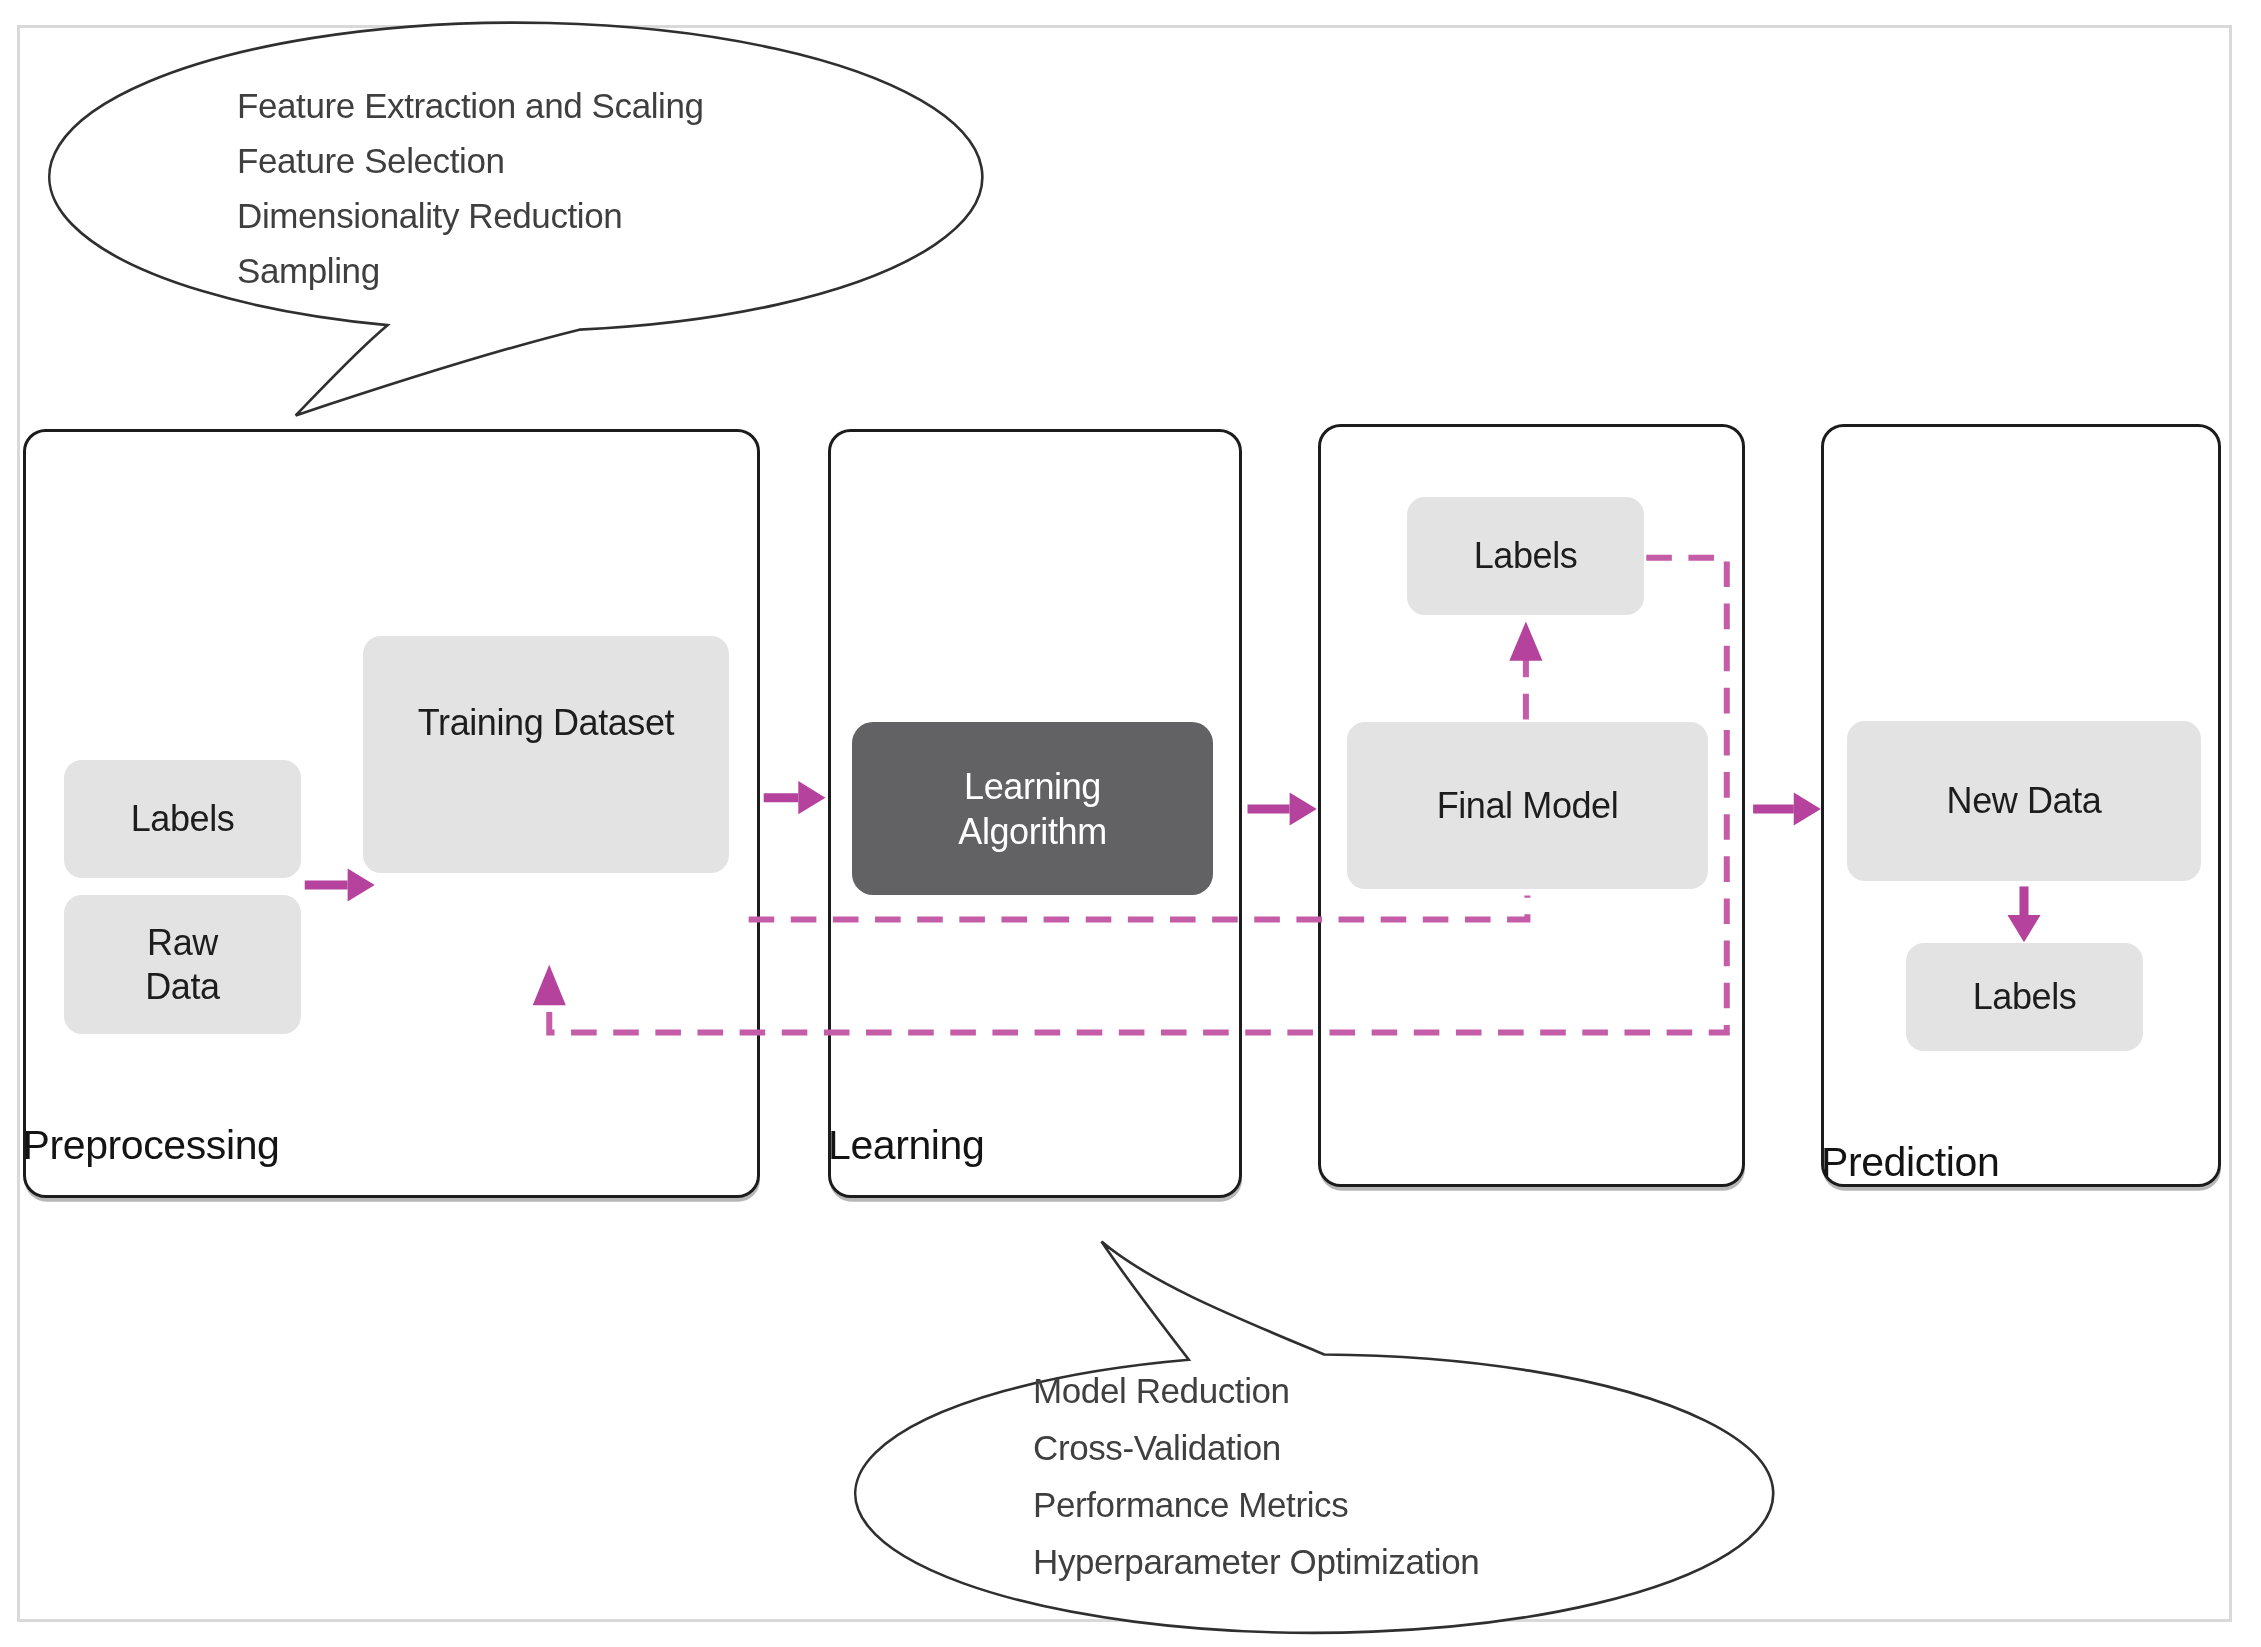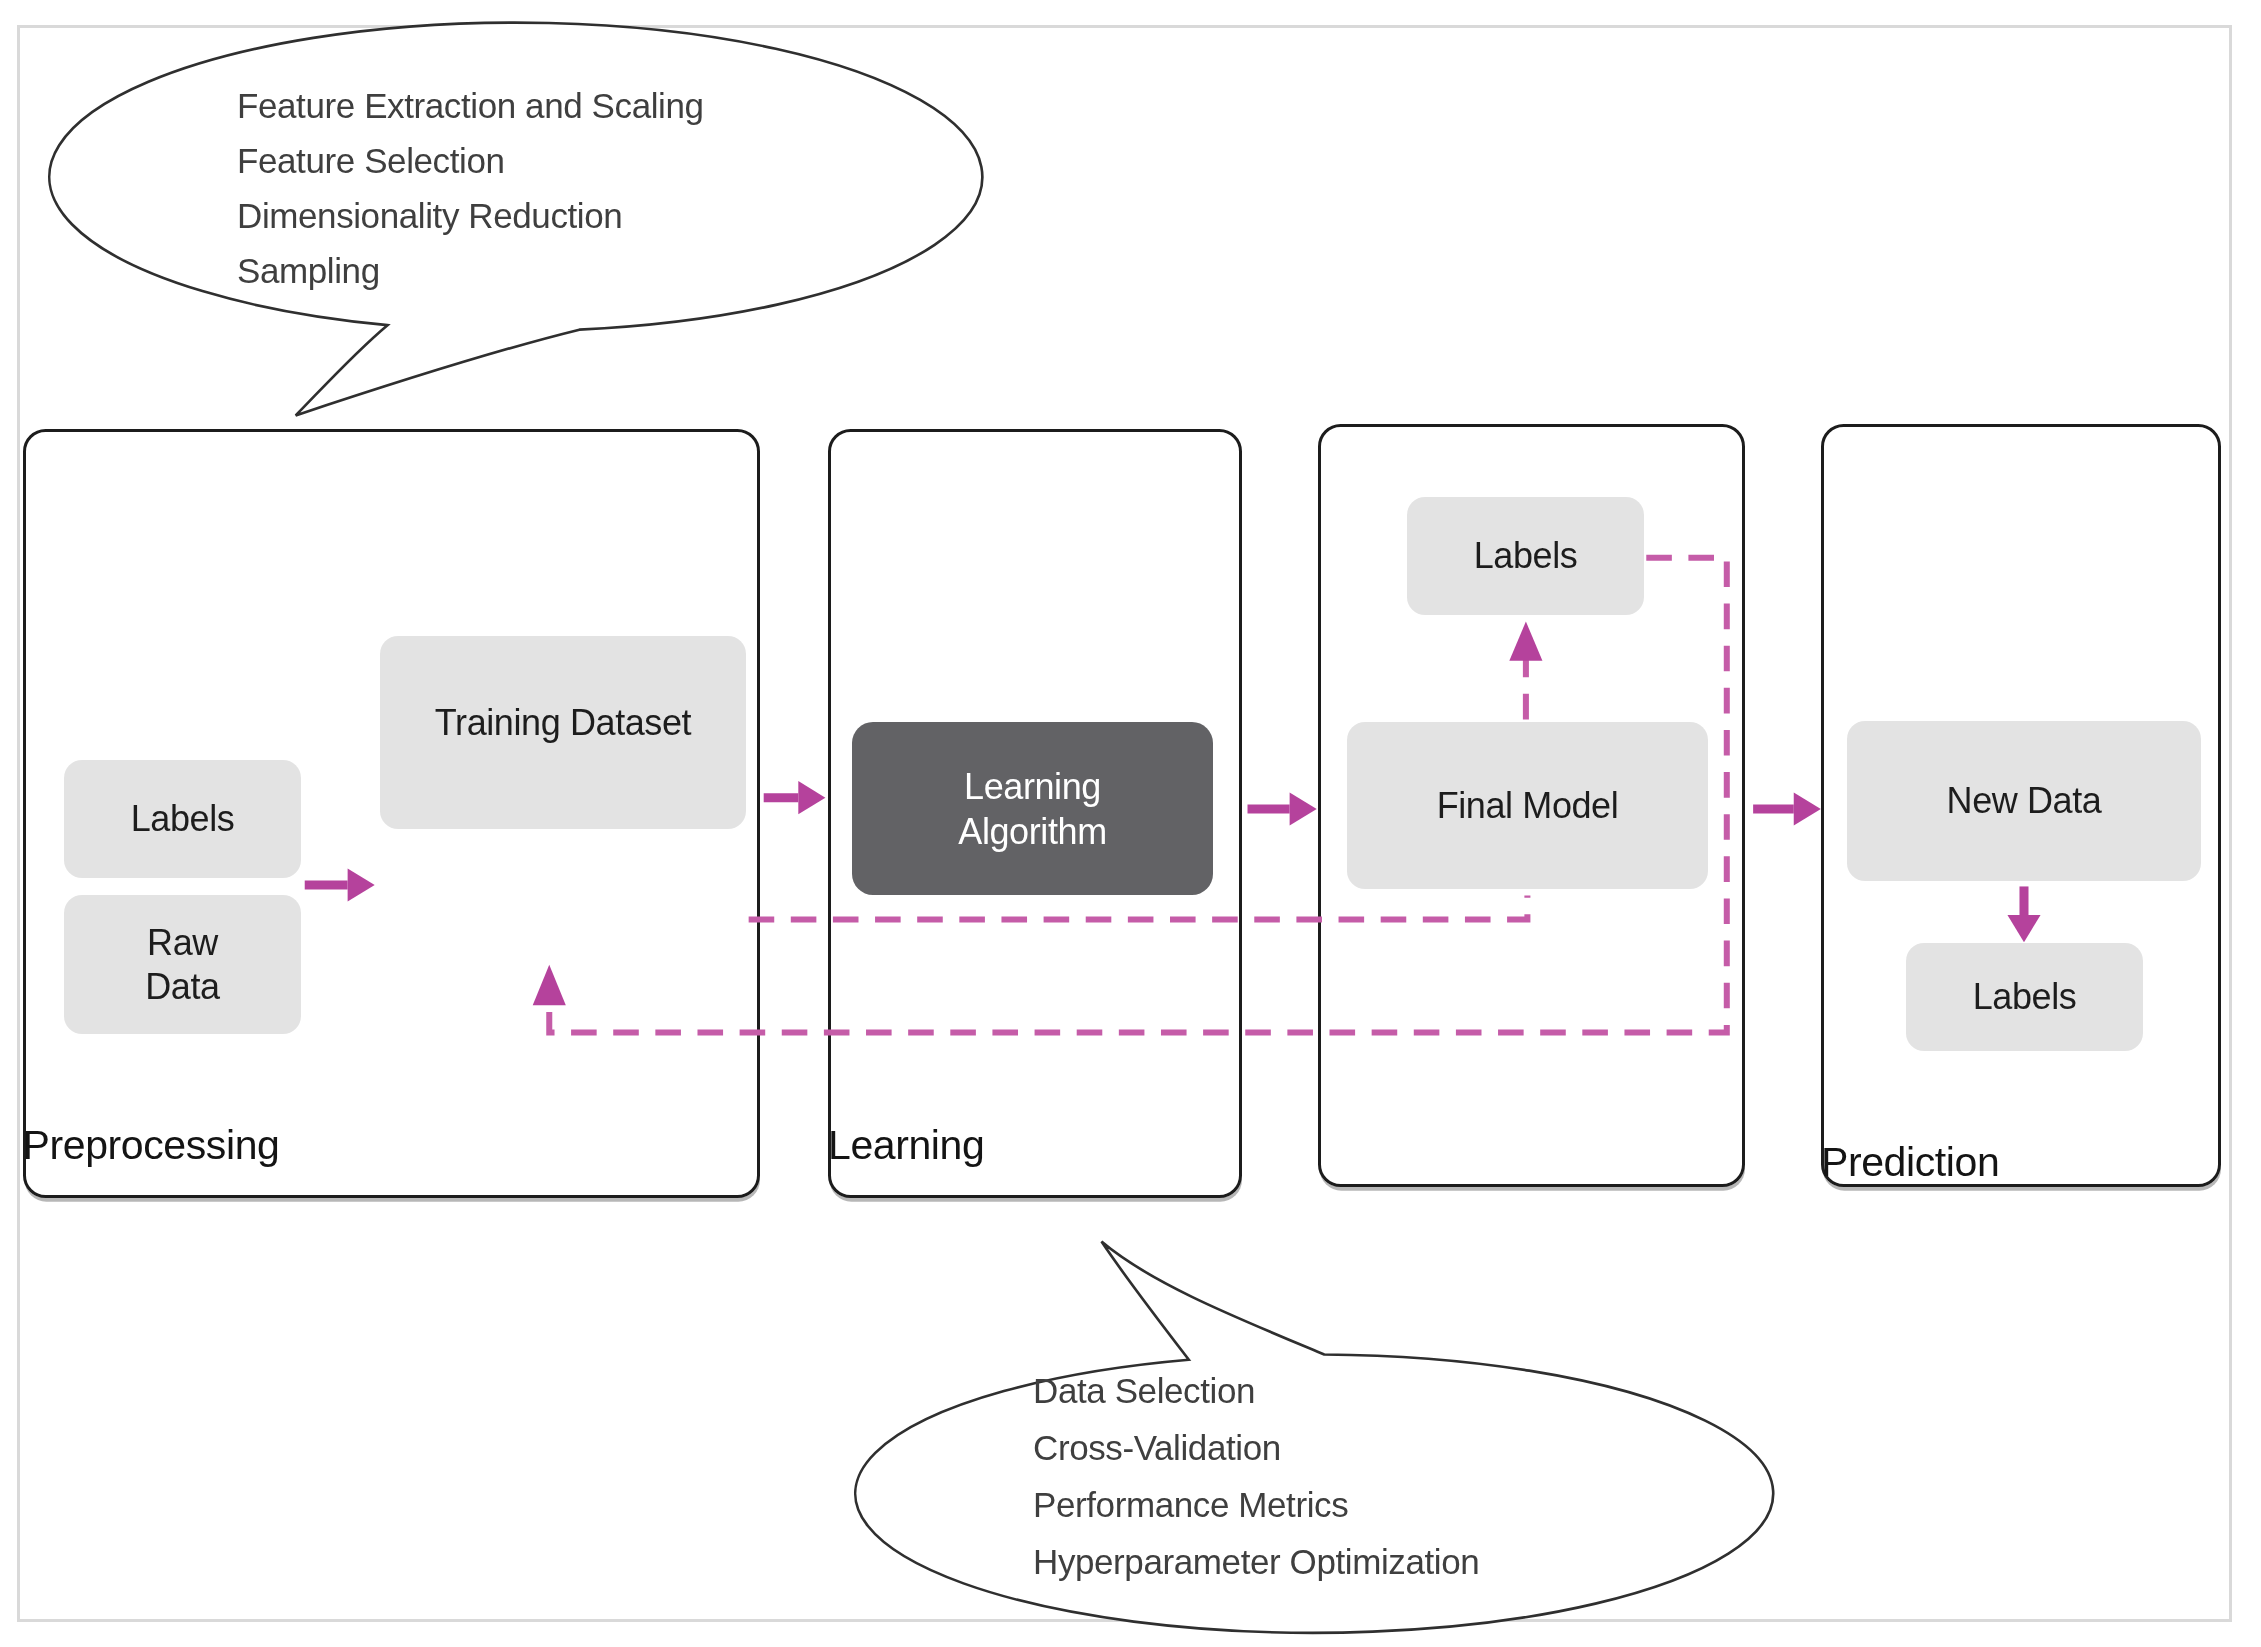--- a/index.html
+++ b/index.html
@@ -34,21 +34,21 @@
   #label-prediction{left:1821px;top:1120px;width:400px;margin-top:20px;}
 
   .gbox{
     position:absolute;background:var(--box-gray,#e3e3e3);border-radius:18px;
     display:flex;flex-direction:column;align-items:center;justify-content:center;
     font-size:36px;color:var(--text-dark,#1d1d1d);z-index:1;
     letter-spacing:-0.4px;
   }
   #box-labels-pre{left:64px;top:760px;width:237px;height:118px;}
   #box-raw-data{left:64px;top:895px;width:237px;height:139px;line-height:44px;}
-  #box-training{left:380px;top:636px;width:366px;height:193px;justify-content:flex-start;padding-top:66px;box-sizing:border-box;}
+  #box-training{left:363px;top:636px;width:366px;height:237px;justify-content:flex-start;padding-top:66px;box-sizing:border-box;}
   #box-test{left:380px;top:879px;width:366px;height:81px;}
   #box-learning-algorithm{left:852px;top:722px;width:361px;height:173px;background:var(--dark-box,#626265);color:#ffffff;line-height:45px;border-radius:21px;}
   #box-labels-eval{left:1407px;top:497px;width:237px;height:118px;}
   #box-final-model{left:1347px;top:722px;width:361px;height:167px;}
   #box-new-data{left:1847px;top:721px;width:354px;height:160px;}
   #box-labels-pred{left:1906px;top:943px;width:237px;height:108px;}
 
   svg.layer{position:absolute;left:0;top:0;z-index:2;}
   .bubble{fill:#ffffff;stroke:var(--bubble-stroke,#2f2f2f);stroke-width:3.5;}
   .arrow line{stroke:var(--accent,#b5429c);stroke-width:12;}
@@ -146,20 +146,20 @@
     </g>
   </svg>
 
   <div class="bubble-text" id="bubble-text-top">
     <div class="line">Feature Extraction and Scaling</div>
     <div class="line">Feature Selection</div>
     <div class="line">Dimensionality Reduction</div>
     <div class="line">Sampling</div>
   </div>
   <div class="bubble-text" id="bubble-text-bottom">
-    <div class="line">Data Selection</div>
+    <div class="line">Model Reduction</div>
     <div class="line">Cross-Validation</div>
     <div class="line">Performance Metrics</div>
     <div class="line">Hyperparameter Optimization</div>
   </div>
 
 </div>
 
 
 </body></html>

